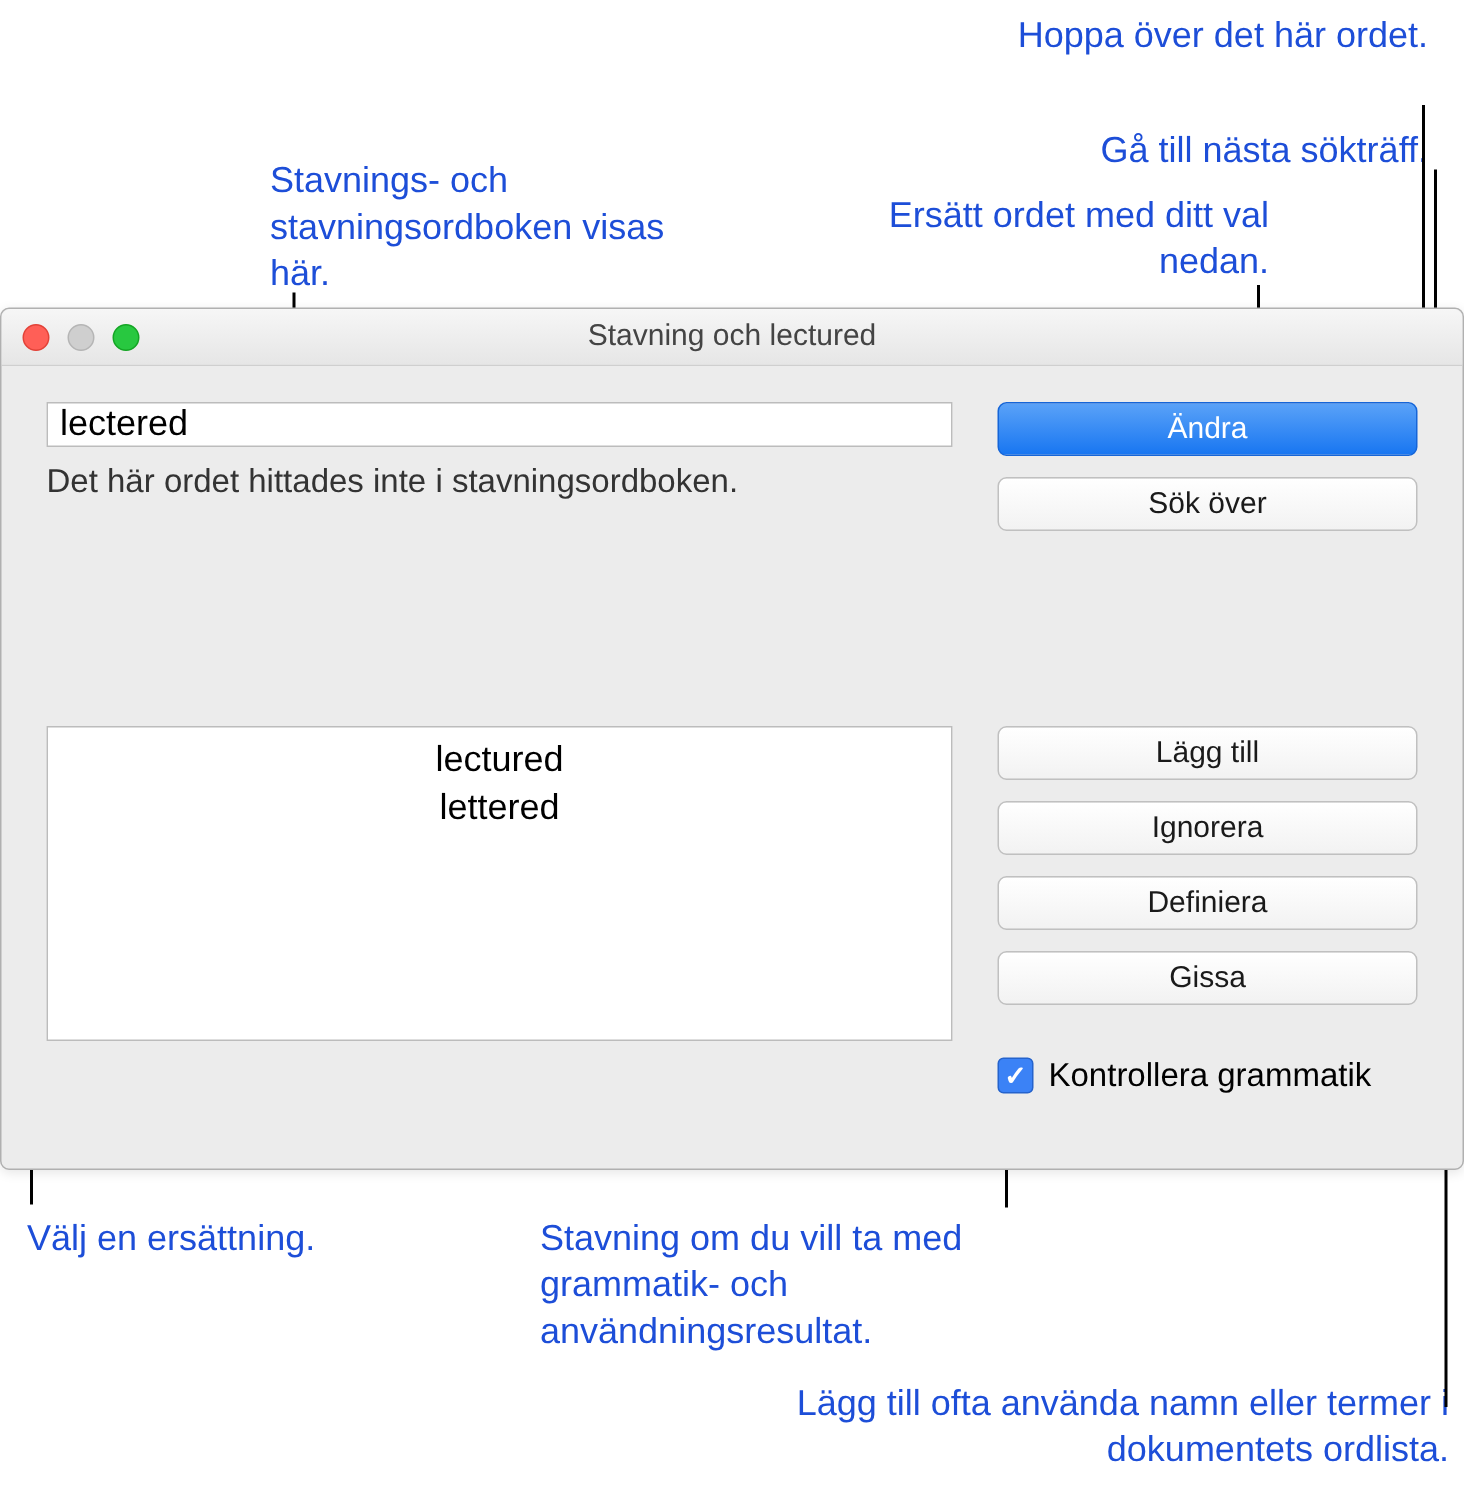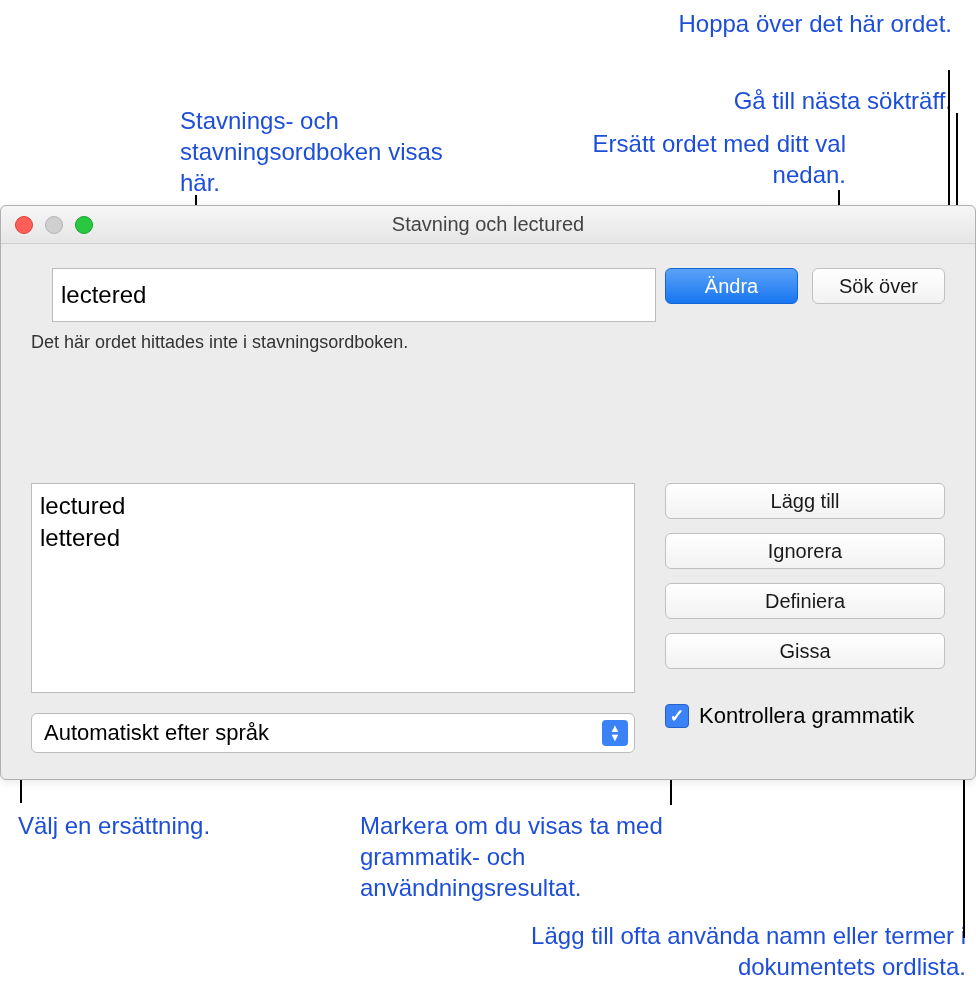--- a/index.html
+++ b/index.html
@@ -79,36 +79,35 @@
       display: flex;
       gap: 30px;
       align-items: flex-start;
     }
     .left-col {
       flex: 1;
     }
     .right-col {
       width: 280px;
       display: flex;
-      flex-direction: row;
+      flex-direction: column;
       gap: 14px;
     }
     .input-field {
       width: 100%;
-      height: 54px;
+      height: 30px;
       background: #fff;
       border: 1px solid #bcbcbc;
       border-radius: 0;
       font-size: 24px;
       padding: 4px 8px;
       outline: none;
-      margin-left: 21px;
     }
     .status-text {
-      font-size: 18px;
+      font-size: 22px;
       color: #333;
       margin-top: 10px;
     }
     .btn {
       width: 100%;
       height: 36px;
       background: linear-gradient(#ffffff, #f2f2f2);
       border: 1px solid #c0c0c0;
       border-radius: 6px;
       font-size: 20px;
@@ -121,20 +120,21 @@
       border: 1px solid #1565d8;
     }
     .suggestions {
       width: 100%;
       height: 210px;
       background: #fff;
       border: 1px solid #bcbcbc;
       font-size: 24px;
       padding: 6px 8px;
       margin-top: 130px;
+      text-align: center;
     }
     .suggestion-item {
       padding: 2px 0;
       cursor: pointer;
     }
     .lang-select {
       margin-top: 20px;
       width: 100%;
       height: 40px;
       background: #fff;
@@ -193,21 +193,21 @@
     }
   </style>
 </head>
 <body>
 
 <div class="callout" style="top: 8px; right: 24px; width: 300px;">Hoppa över det här ordet.</div>
 <div class="callout" style="top: 85px; right: 24px; width: 350px;">Gå till nästa sökträff.</div>
 <div class="callout" style="top: 128px; right: 130px; width: 300px;">Ersätt ordet med ditt val nedan.</div>
 <div class="callout left" style="top: 105px; left: 180px; width: 280px;">Stavnings- och stavningsordboken visas här.</div>
 <div class="callout left" style="top: 810px; left: 18px; width: 200px;">Välj en ersättning.</div>
-<div class="callout left" style="top: 810px; left: 360px; width: 320px;">Markera om du visas ta med grammatik- och användningsresultat.</div>
+<div class="callout left" style="top: 810px; left: 360px; width: 320px;">Stavning om du vill ta med grammatik- och användningsresultat.</div>
 <div class="callout" style="top: 920px; right: 10px; width: 540px;">Lägg till ofta använda namn eller termer i dokumentets ordlista.</div>
 
 <div class="leader" style="left: 195px; top: 195px; width: 2px; height: 95px;"></div>
 <div class="leader" style="left: 838px; top: 190px; width: 2px; height: 93px;"></div>
 <div class="leader" style="left: 948px; top: 70px; width: 2px; height: 420px;"></div>
 <div class="leader" style="left: 956px; top: 113px; width: 2px; height: 230px;"></div>
 <div class="leader" style="left: 963px; top: 538px; width: 2px; height: 400px;"></div>
 <div class="leader" style="left: 20px; top: 503px; width: 2px; height: 300px;"></div>
 <div class="leader" style="left: 20px; top: 503px; width: 20px; height: 2px;"></div>
 <div class="leader" style="left: 670px; top: 745px; width: 2px; height: 60px;"></div>
@@ -236,27 +236,20 @@
         <button class="btn">Sök över</button>
       </div>
     </div>
 
     <div class="grid-row2">
       <div class="left-col">
         <div class="suggestions">
           <div class="suggestion-item">lectured</div>
           <div class="suggestion-item">lettered</div>
         </div>
-        <div class="lang-select">
-          <span>Automatiskt efter språk</span>
-          <div class="select-arrows">
-            <span>▲</span>
-              <span>▼</span>
-          </div>
-        </div>
       </div>
       <div class="right-buttons-lower">
         <button class="btn">Lägg till</button>
         <button class="btn">Ignorera</button>
         <button class="btn">Definiera</button>
         <button class="btn">Gissa</button>
         <div class="checkbox-row">
           <div class="checkbox">✓</div>
           <span>Kontrollera grammatik</span>
         </div>

